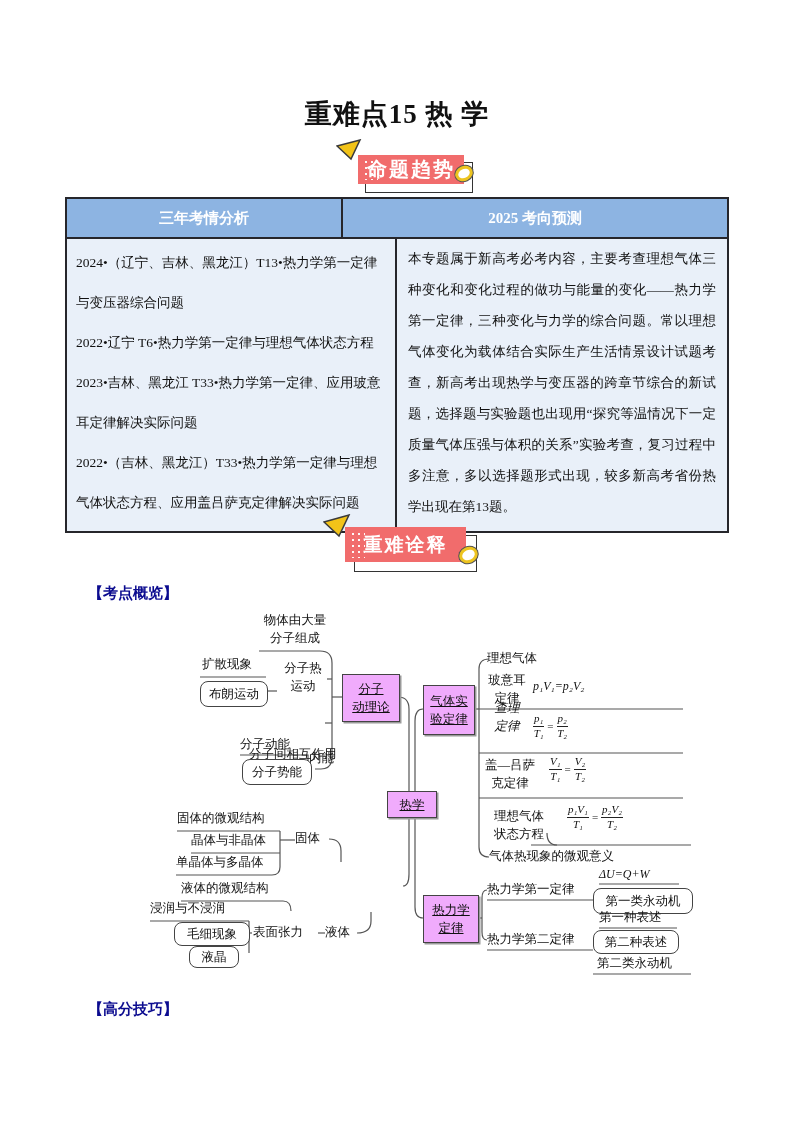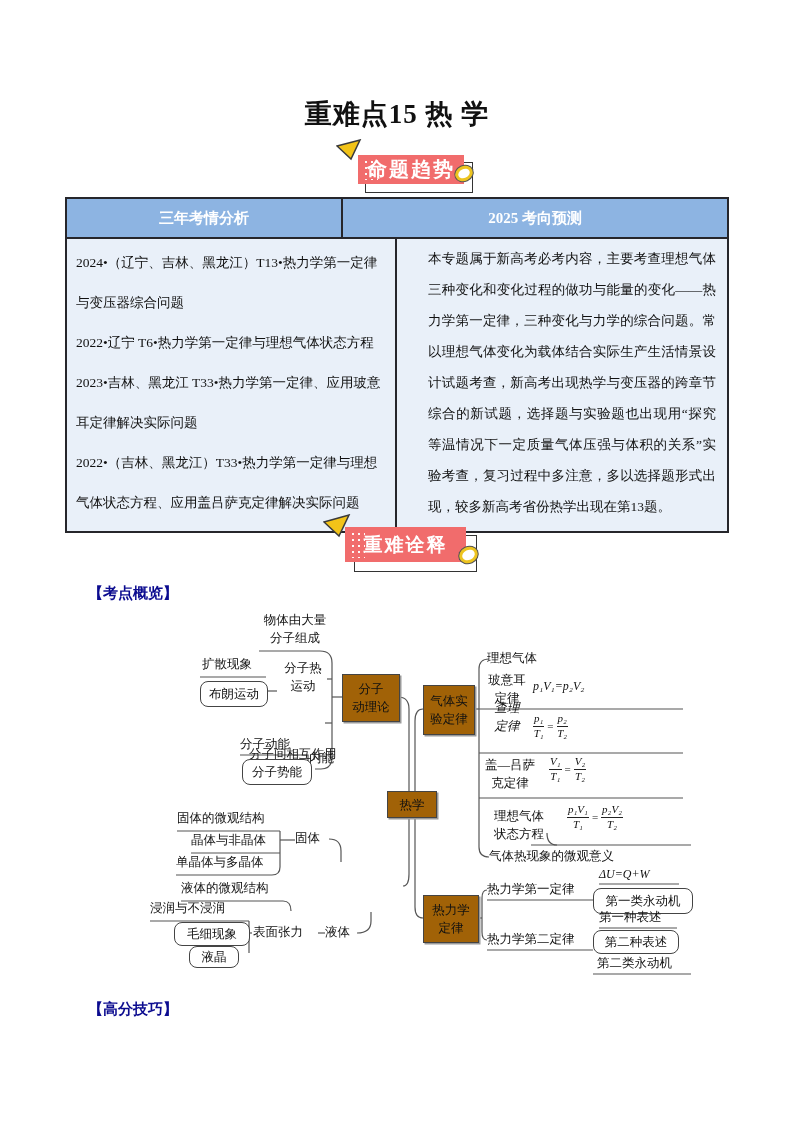--- a/index.html
+++ b/index.html
@@ -18,34 +18,34 @@
                background-size:6px 6px;}
   .badge .tri{position:absolute;}
   .badge .ring{position:absolute;background:#fff;border:3px solid #edc41f;border-radius:50%;
                box-shadow:0 0 0 1px #555;}
   
   .exam-table{position:absolute;left:65px;top:197px;width:664px;border:2px solid #26262b;background:#e9f0f9;box-sizing:border-box;}
   .thead{display:flex;border-bottom:2px solid #26262b;}
   .th{background:#8db4e2;color:#fff;font-weight:bold;font-size:15px;text-align:center;height:38px;line-height:38px;box-sizing:border-box;}
   .th.c1{width:276px;border-right:2px solid #26262b;}
   .th.c2{flex:1;}
-  .tbody{display:flex;gap:20px;}
+  .tbody{display:flex;}
   .td{box-sizing:border-box;}
   .td.left{width:330px;border-right:2px solid #26262b;padding:4px 9px 8px 9px;font-size:13.5px;}
   .td.left p{margin:0;line-height:40px;}
   .td.right{flex:1;padding:4px 11px 8px 11px;font-size:13.5px;line-height:31px;text-align:justify;}
   
   .sec-head{position:absolute;left:88px;color:#0b0b8f;font-weight:bold;font-size:15px;}
   
   .map{position:absolute;left:75px;top:607px;width:648px;height:385px;font-size:12.5px;}
   .map svg.conn{position:absolute;left:0;top:0;}
   .ml{position:absolute;white-space:pre-line;line-height:18px;}
   .ml.c{text-align:center;}
-  .gbox{position:absolute;background:#a16207;border:1px solid #444;box-shadow:1.5px 1.5px 0 #9a9a9a;
-        display:flex;align-items:center;justify-content:center;text-align:center;white-space:pre-line;line-height:18px;}
+  .gbox{position:absolute;background:#f0abfc;border:1px solid #444;box-shadow:1.5px 1.5px 0 #9a9a9a;
+        display:flex;align-items:center;justify-content:center;text-align:center;white-space:pre-line;line-height:18px;text-decoration:underline;}
   .rbox{position:absolute;background:#fff;border:1px solid #444;border-radius:8px;
         display:flex;align-items:center;justify-content:center;}
   .fml{position:absolute;font-style:italic;font-size:12px;white-space:nowrap;}
   .mfrac{position:absolute;display:flex;align-items:center;gap:3px;font-style:italic;font-size:11px;}
   .fr{display:flex;flex-direction:column;align-items:center;line-height:1.25;}
   .fr .num{border-bottom:1px solid #222;padding:0 1px;}
   .mfrac .eq{font-style:normal;}
 </style>
 </head>
 <body>

